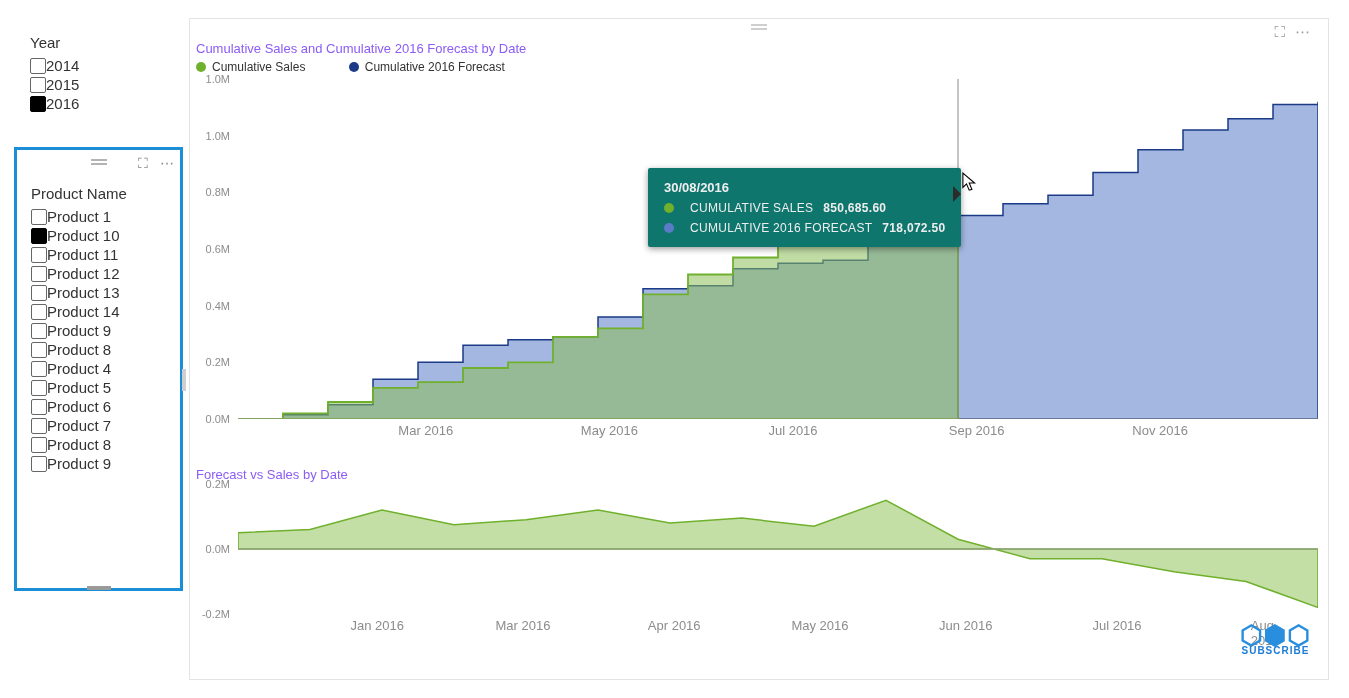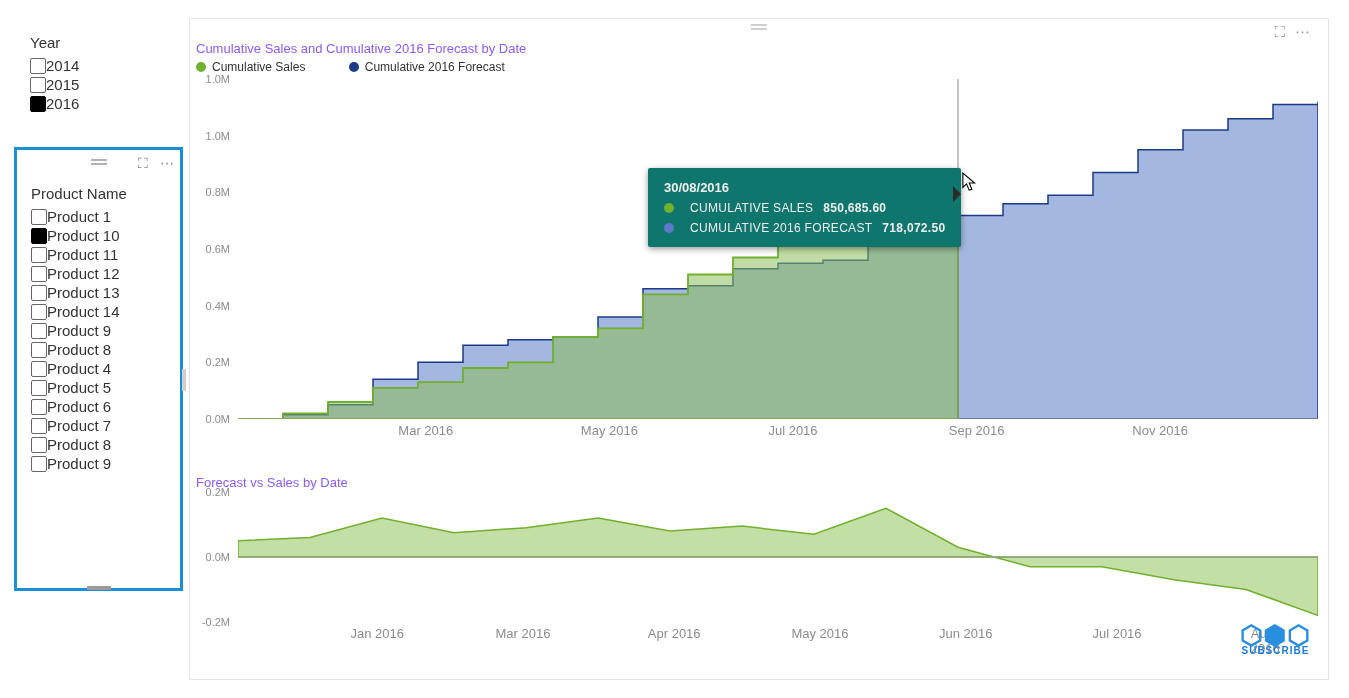--- a/index.html
+++ b/index.html
@@ -50,21 +50,21 @@
   .tooltip .tt-row .val{font-weight:700;}
 
   
   .top-icons{position:absolute;right:18px;top:4px;display:flex;gap:10px;color:#9a9a9a;font-size:15px;}
 
   
   .cursor{position:absolute;width:18px;height:22px;pointer-events:none;}
   .cursor svg{width:100%;height:100%;}
 
   
-  .chart2-wrap{margin-top:32px;}
+  .chart2-wrap{margin-top:24px;}
   .plot2{position:relative;margin:0 10px 0 48px;height:130px;}
   .plot2 .y-axis{position:absolute;left:-48px;top:0;width:44px;height:100%;}
   .x-axis2{position:relative;margin:4px 10px 0 48px;height:20px;}
 
   
   .subscribe{position:absolute;right:38px;bottom:34px;text-align:center;color:#1d7dd6;font-size:10px;font-weight:700;letter-spacing:1px;}
   .subscribe .dna{font-size:26px;line-height:20px;color:#2a8ede;}
 </style>
 </head>
 <body>

